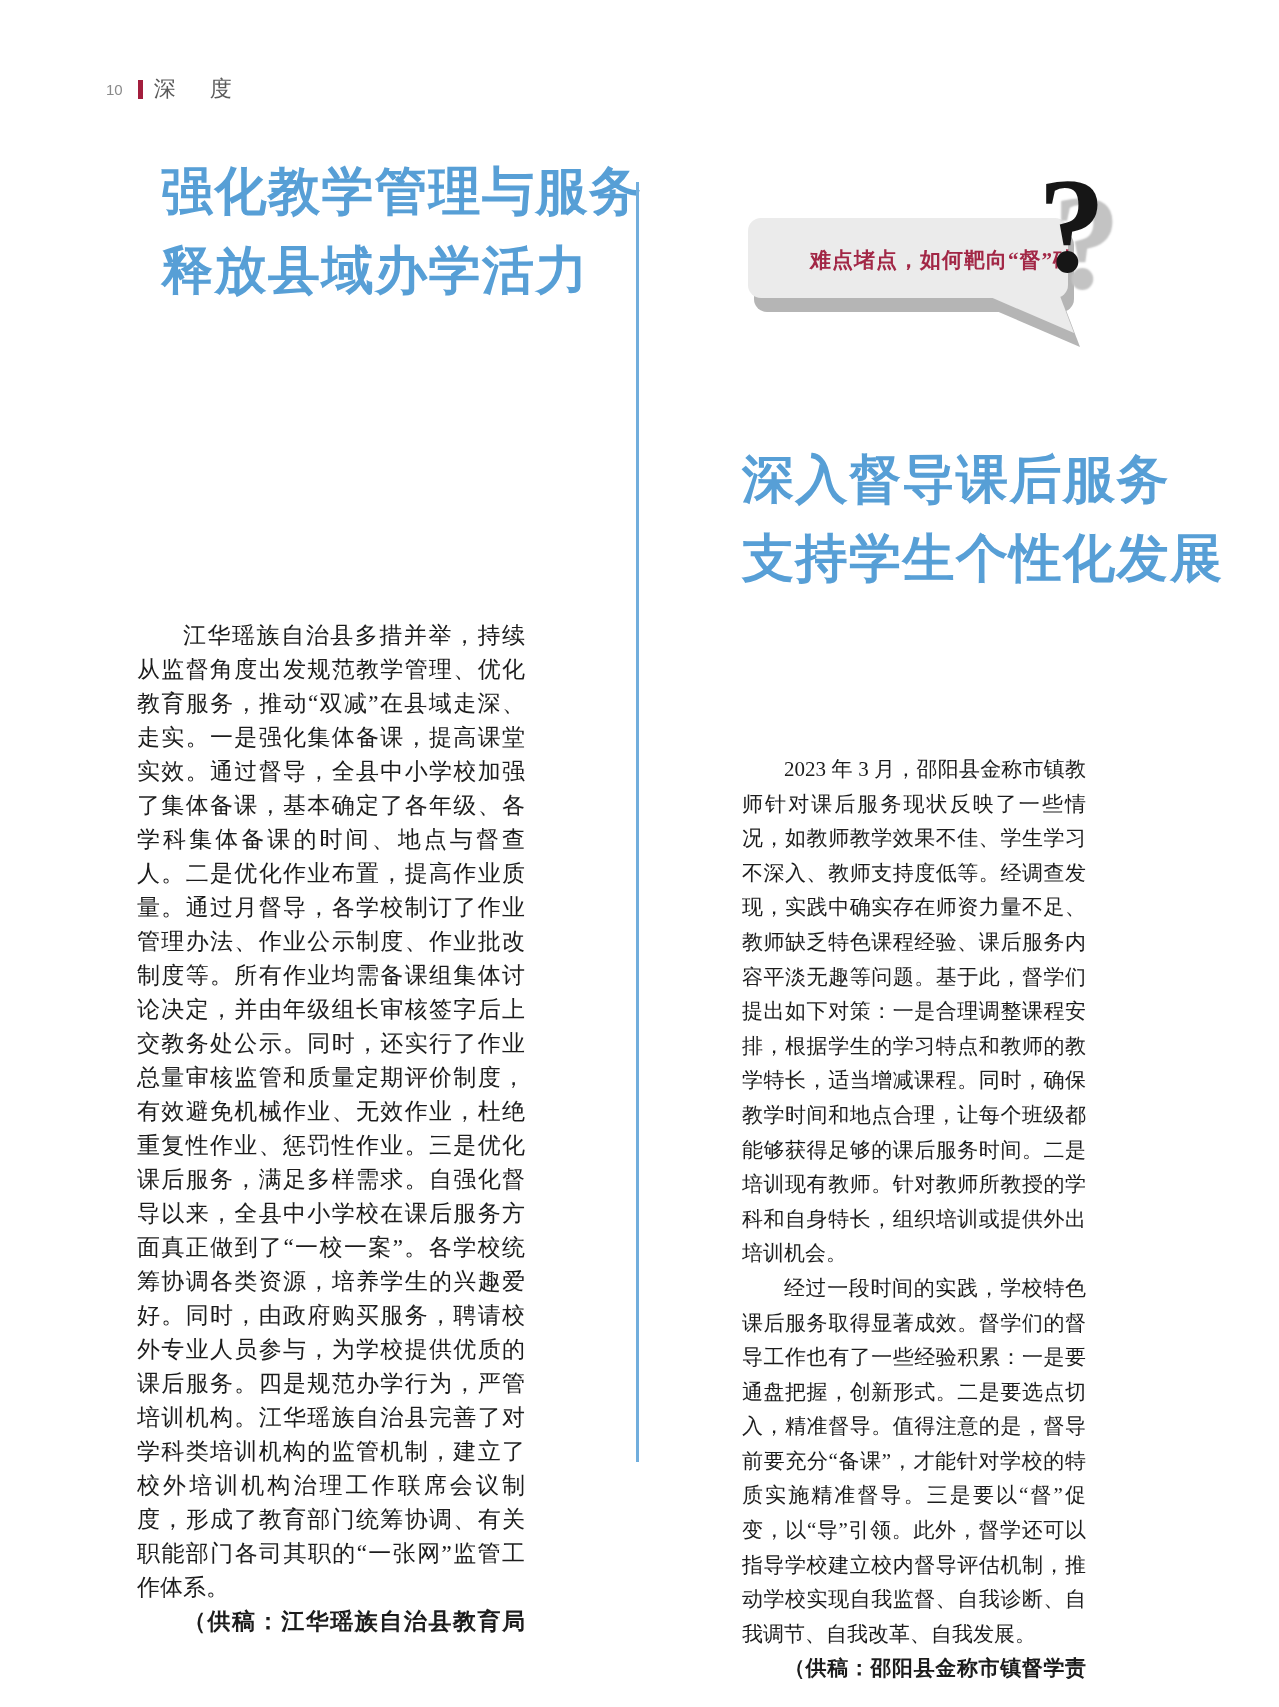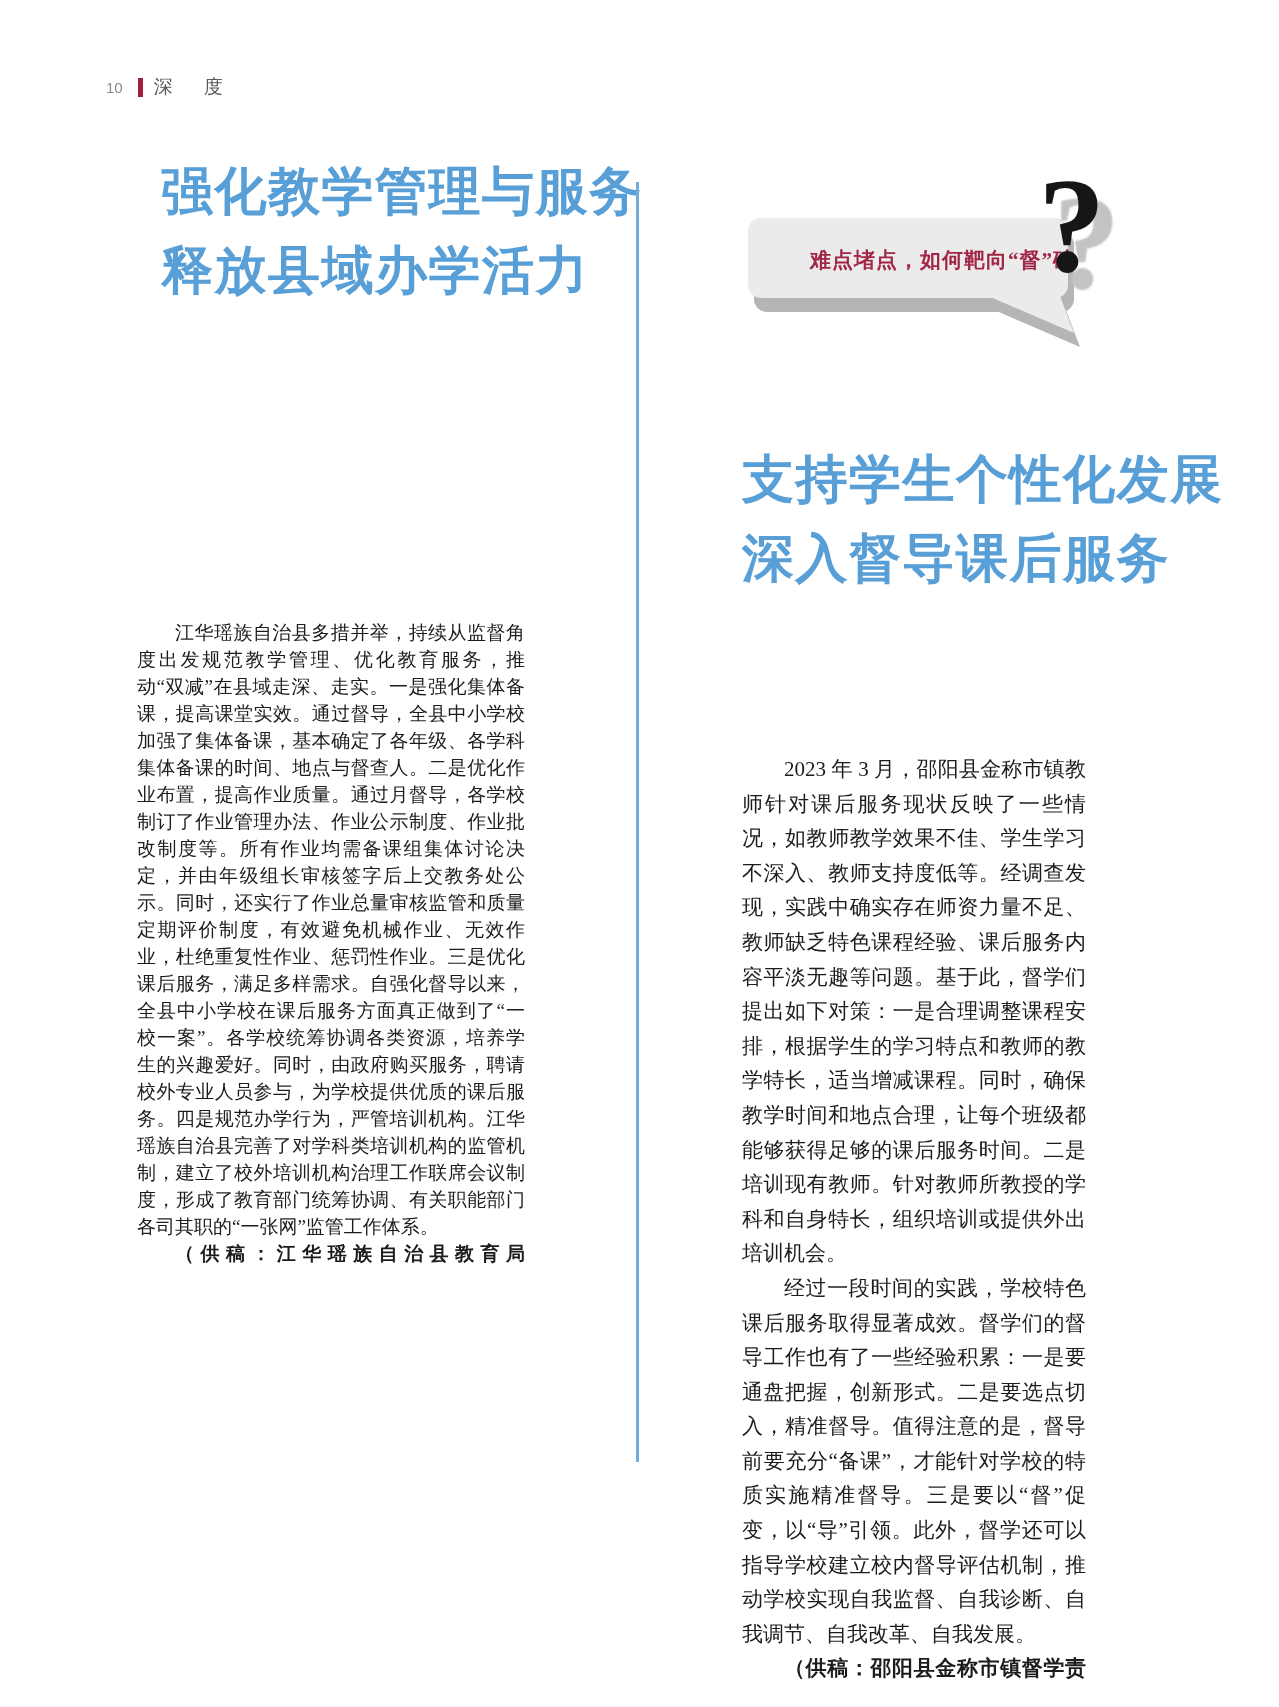--- a/index.html
+++ b/index.html
@@ -5,37 +5,37 @@
   html,body{margin:0;padding:0;background:#ffffff;}
   .page{
     position:relative;width:1279px;height:1682px;background:#ffffff;overflow:hidden;
     font-family:"Liberation Serif","DejaVu Serif",serif;color:#1c1c1c;
   }
 
   
   .runhead{position:absolute;left:106px;top:74px;display:flex;align-items:center;}
   .page-num{font-family:"Liberation Sans","DejaVu Sans",sans-serif;font-size:15px;color:#8a8a8a;}
   .head-bar{width:5px;height:19px;background:#a31e3d;margin:0 11px 0 15px;}
-  .section-label{font-family:"DejaVu Sans","Liberation Sans",sans-serif;font-size:19px;color:#5a5a5a;letter-spacing:6px;}
+  .section-label{font-family:"DejaVu Sans","Liberation Sans",sans-serif;font-size:22px;color:#5a5a5a;letter-spacing:6px;}
 
   
   .heading{
     position:absolute;font-family:"Liberation Sans","DejaVu Sans",sans-serif;
     font-weight:700;font-size:52px;line-height:79px;color:#579fd6;letter-spacing:1.5px;white-space:nowrap;
   }
   .heading-left{left:161px;top:152px;}
   .heading-right{left:742px;top:440px;}
 
   
   .divider{position:absolute;left:636px;top:182px;width:3px;height:1280px;background:#71aedd;}
 
   
   .bodycol{position:absolute;text-align:justify;color:#1c1c1c;}
   .bodycol p{margin:0;text-indent:2em;}
-  .left-body{left:137px;top:619px;width:388px;font-size:19px;line-height:27px;}
+  .left-body{left:137px;top:619px;width:388px;font-size:23px;line-height:34px;}
   .right-body{left:742px;top:752px;width:344px;font-size:21px;line-height:34.6px;}
   .credit-first{font-weight:bold;text-indent:2em;text-align:justify;text-align-last:justify;}
   .credit-last{font-weight:bold;text-indent:0;text-align:left;text-align-last:left;}
 
   
   .bubble-svg{position:absolute;left:740px;top:212px;}
   .bubble-text{
     position:absolute;left:748px;top:246px;width:327px;text-align:right;
     font-family:"Liberation Serif","DejaVu Serif",serif;font-weight:bold;
     font-size:21px;color:#a22746;letter-spacing:1px;white-space:nowrap;
@@ -72,22 +72,22 @@
     </g>
     <g fill="#ebebeb">
       <rect x="8" y="6" width="320" height="80" rx="13"></rect>
       <path d="M248 84 L320 84 L334 121 Z"></path>
     </g>
   </svg>
   <div class="bubble-text">难点堵点，如何靶向“督”破</div>
   <div class="qmark">?</div>
 
   <div class="heading heading-right">
+    <span style="display:block">深入督导课后服务</span>
     <span style="display:block">支持学生个性化发展</span>
-    <span style="display:block">深入督导课后服务</span>
   </div>
 
   <div class="bodycol left-body">
     <p>江华瑶族自治县多措并举，持续从监督角度出发规范教学管理、优化教育服务，推动“双减”在县域走深、走实。一是强化集体备课，提高课堂实效。通过督导，全县中小学校加强了集体备课，基本确定了各年级、各学科集体备课的时间、地点与督查人。二是优化作业布置，提高作业质量。通过月督导，各学校制订了作业管理办法、作业公示制度、作业批改制度等。所有作业均需备课组集体讨论决定，并由年级组长审核签字后上交教务处公示。同时，还实行了作业总量审核监管和质量定期评价制度，有效避免机械作业、无效作业，杜绝重复性作业、惩罚性作业。三是优化课后服务，满足多样需求。自强化督导以来，全县中小学校在课后服务方面真正做到了“一校一案”。各学校统筹协调各类资源，培养学生的兴趣爱好。同时，由政府购买服务，聘请校外专业人员参与，为学校提供优质的课后服务。四是规范办学行为，严管培训机构。江华瑶族自治县完善了对学科类培训机构的监管机制，建立了校外培训机构治理工作联席会议制度，形成了教育部门统筹协调、有关职能部门各司其职的“一张网”监管工作体系。</p>
     <p class="credit-first">（供稿：江华瑶族自治县教育局</p>
   </div>
 
   <div class="bodycol right-body">
     <p>2023 年 3 月，邵阳县金称市镇教师针对课后服务现状反映了一些情况，如教师教学效果不佳、学生学习不深入、教师支持度低等。经调查发现，实践中确实存在师资力量不足、教师缺乏特色课程经验、课后服务内容平淡无趣等问题。基于此，督学们提出如下对策：一是合理调整课程安排，根据学生的学习特点和教师的教学特长，适当增减课程。同时，确保教学时间和地点合理，让每个班级都能够获得足够的课后服务时间。二是培训现有教师。针对教师所教授的学科和自身特长，组织培训或提供外出培训机会。</p>
     <p>经过一段时间的实践，学校特色课后服务取得显著成效。督学们的督导工作也有了一些经验积累：一是要通盘把握，创新形式。二是要选点切入，精准督导。值得注意的是，督导前要充分“备课”，才能针对学校的特质实施精准督导。三是要以“督”促变，以“导”引领。此外，督学还可以指导学校建立校内督导评估机制，推动学校实现自我监督、自我诊断、自我调节、自我改革、自我发展。</p>

